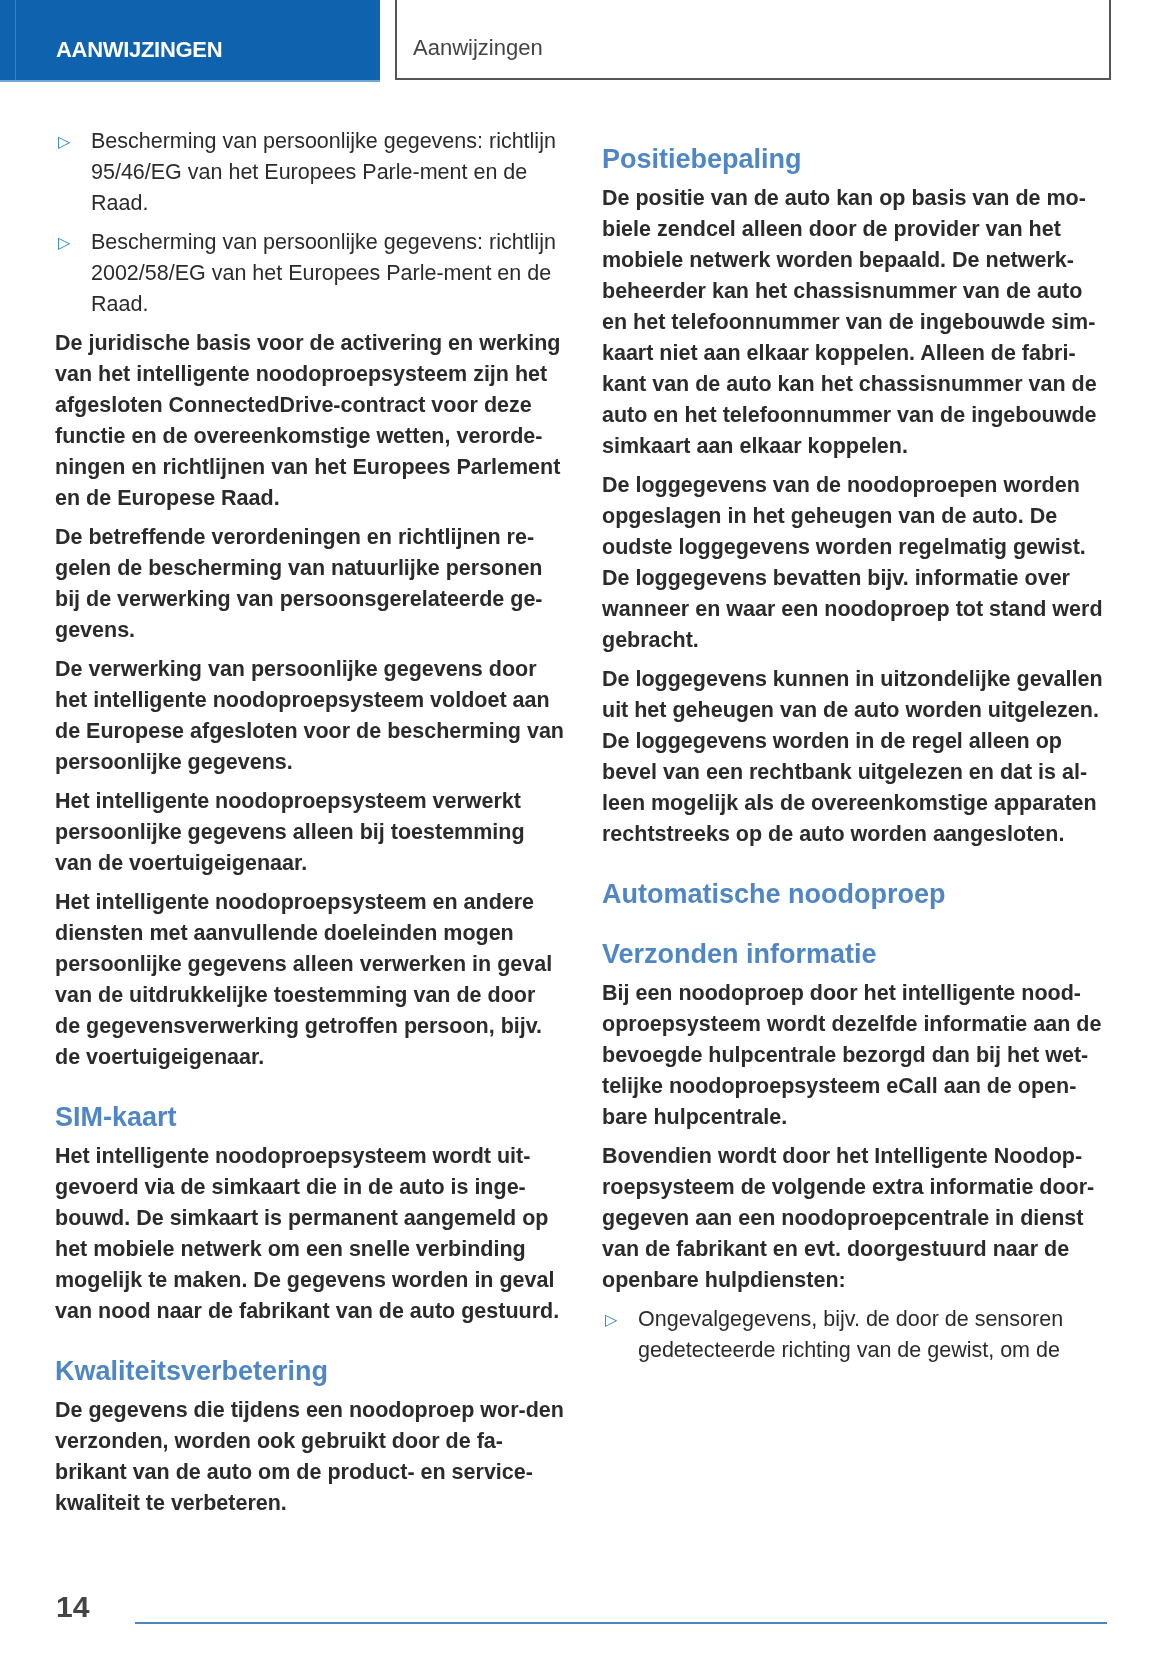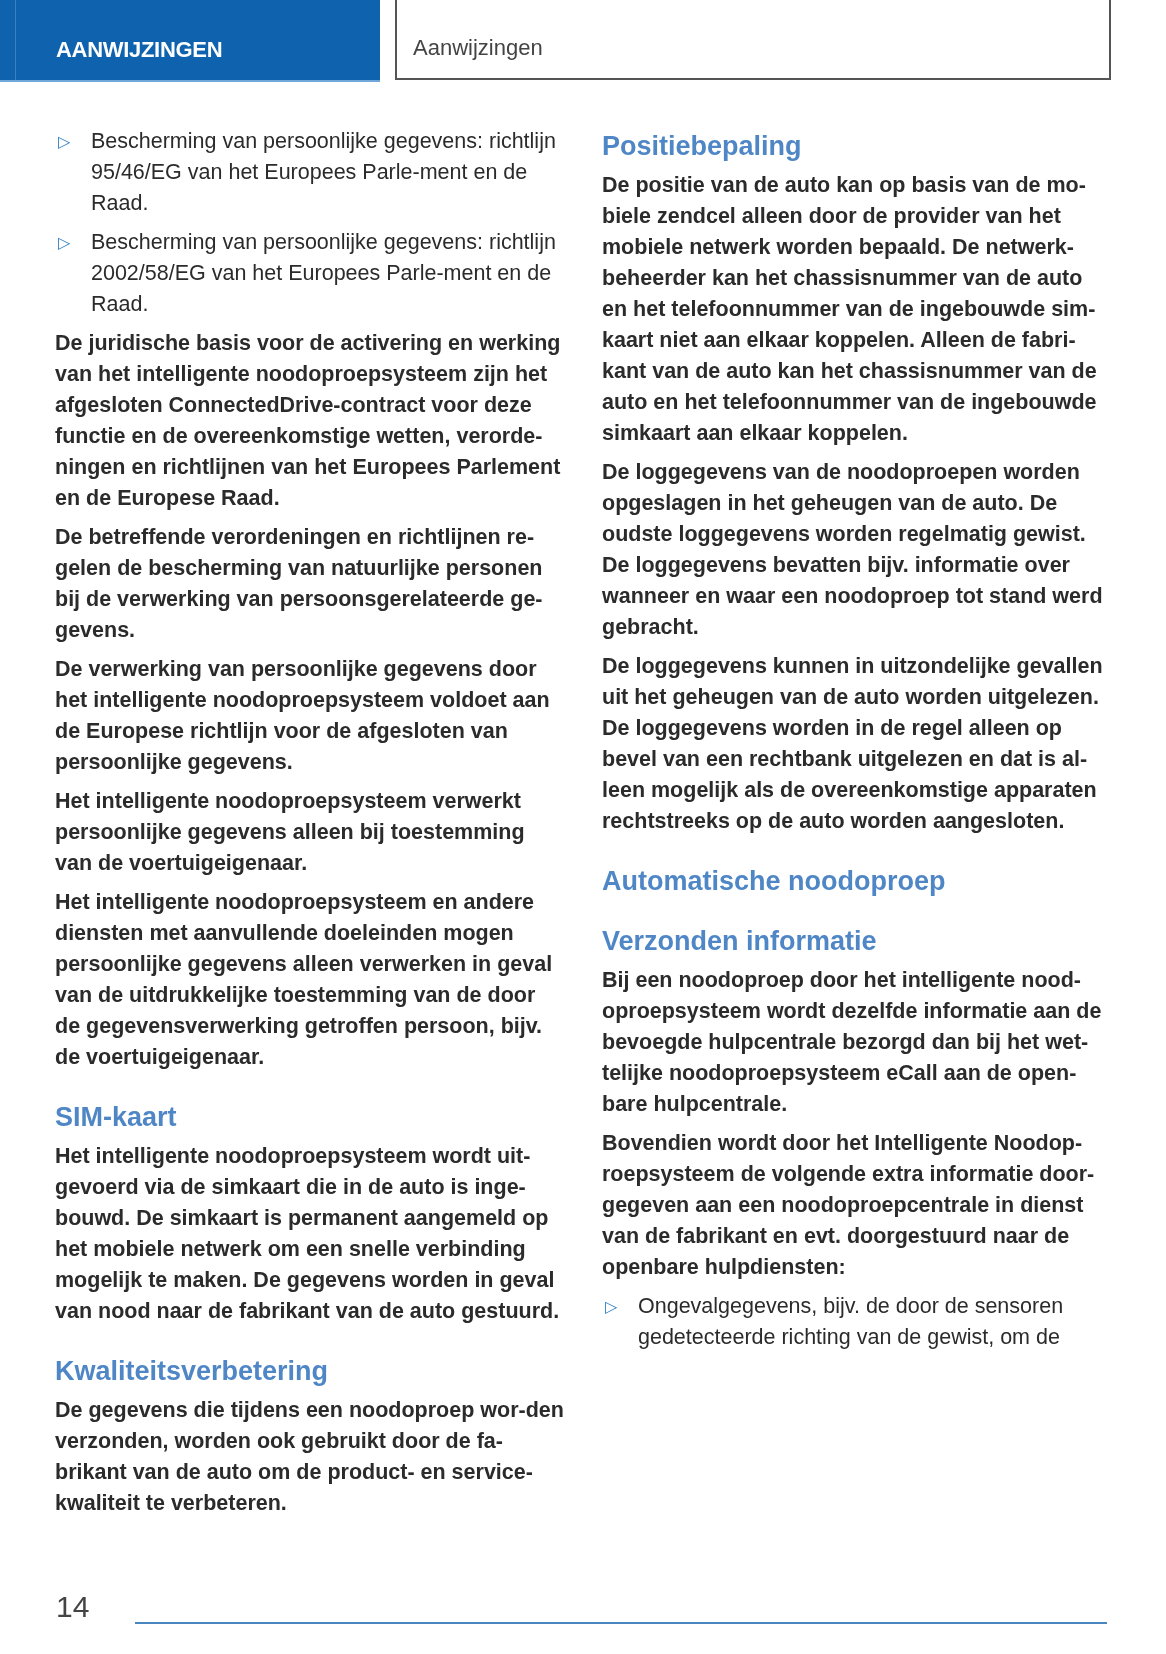--- a/index.html
+++ b/index.html
@@ -9,24 +9,24 @@
               border-bottom: 2px solid #6fa7d8; }
   .hdr-blue .line { position: absolute; left: 15px; top: 0; width: 1px; height: 80px; background: #3d7fc1; }
   .hdr-blue .t { position: absolute; left: 56px; top: 37px; font-size: 22px; font-weight: bold; color: #ffffff; letter-spacing: -0.3px; }
   .hdr-box { position: absolute; left: 395px; top: -2px; width: 712px; height: 80px; border: 2px solid #555; border-top: none; background:#fff; }
   .hdr-box .t { position: absolute; left: 16px; top: 37px; font-size: 22px; color: #444; }
   .col { position: absolute; top: 126px; font-size: 21.5px; line-height: 31px; }
   .col.left { left: 55px; width: 510px; }
   .col.right { left: 602px; width: 510px; }
   p { margin: 0 0 8px 0; font-weight: bold; }
   h2 { margin: 28px 0 8px 0; color: #4f86c6; font-size: 27px; line-height: 32px; font-weight: bold; }
-  h2.first { margin-top: 4px; }
+  h2.first { margin-top: 17px; }
   .bullet { position: relative; padding-left: 36px; margin: 0 0 8px 0; }
   .bullet .tri { position: absolute; left: 3px; top: 0; color: #2f7fc0; font-size: 16px; }
-  .pagenum { position: absolute; left: 56px; top: 1590px; font-size: 30px; font-weight: normal; color: #444; }
+  .pagenum { position: absolute; left: 56px; top: 1590px; font-size: 30px; font-weight: bold; color: #444; }
   .footline { position: absolute; left: 135px; top: 1622px; width: 972px; height: 2px; background: #4a86bf; }
 </style>
 </head>
 <body>
 
 <div class="hdr-blue">
   <div class="line"></div>
   <div class="t">AANWIJZINGEN</div>
 </div>
 <div class="hdr-box">
@@ -37,21 +37,21 @@
   <div class="bullet">
     <span class="tri">▷</span>
     <span>Bescherming van persoonlijke gegevens: richtlijn 95/46/EG van het Europees Parle-ment en de Raad.</span>
   </div>
   <div class="bullet">
     <span class="tri">▷</span>
     <span>Bescherming van persoonlijke gegevens: richtlijn 2002/58/EG van het Europees Parle-ment en de Raad.</span>
   </div>
   <p>De juridische basis voor de activering en werking van het intelligente noodoproepsysteem zijn het afgesloten ConnectedDrive-contract voor deze functie en de overeenkomstige wetten, verorde-ningen en richtlijnen van het Europees Parlement en de Europese Raad.</p>
   <p>De betreffende verordeningen en richtlijnen re-gelen de bescherming van natuurlijke personen bij de verwerking van persoonsgerelateerde ge-gevens.</p>
-  <p>De verwerking van persoonlijke gegevens door het intelligente noodoproepsysteem voldoet aan de Europese richtlijn voor de afgesloten van persoonlijke gegevens.</p>
+  <p>De verwerking van persoonlijke gegevens door het intelligente noodoproepsysteem voldoet aan de Europese afgesloten voor de bescherming van persoonlijke gegevens.</p>
   <p>Het intelligente noodoproepsysteem verwerkt persoonlijke gegevens alleen bij toestemming van de voertuigeigenaar.</p>
   <p>Het intelligente noodoproepsysteem en andere diensten met aanvullende doeleinden mogen persoonlijke gegevens alleen verwerken in geval van de uitdrukkelijke toestemming van de door de gegevensverwerking getroffen persoon, bijv. de voertuigeigenaar.</p>
 
   <h2>SIM-kaart</h2>
   <p>Het intelligente noodoproepsysteem wordt uit-gevoerd via de simkaart die in de auto is inge-bouwd. De simkaart is permanent aangemeld op het mobiele netwerk om een snelle verbinding mogelijk te maken. De gegevens worden in geval van nood naar de fabrikant van de auto gestuurd.</p>
 
   <h2>Kwaliteitsverbetering</h2>
   <p>De gegevens die tijdens een noodoproep wor-den verzonden, worden ook gebruikt door de fa-brikant van de auto om de product- en service-kwaliteit te verbeteren.</p>
 </div>
 

